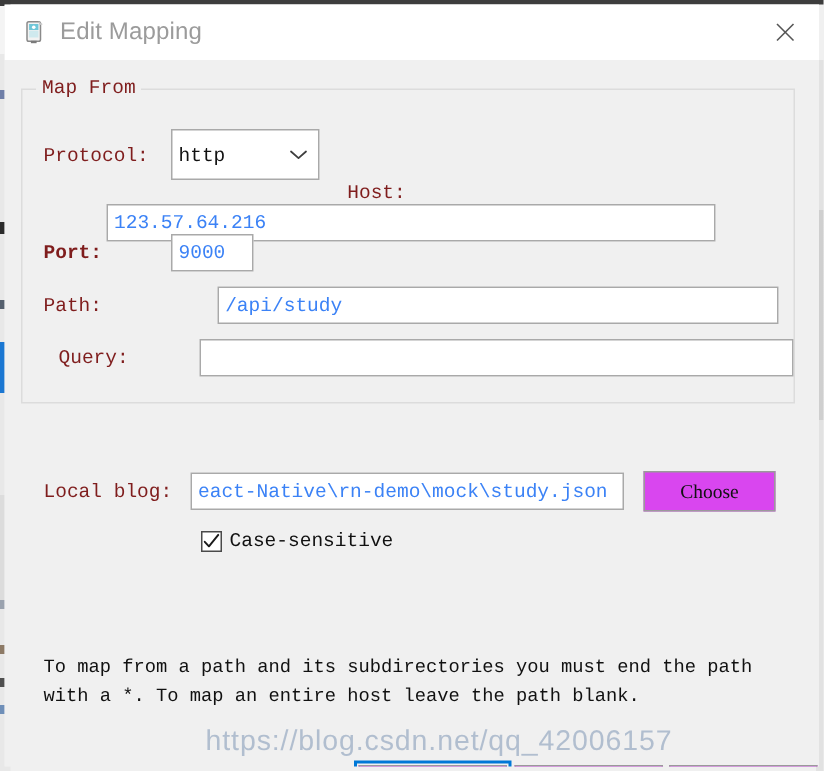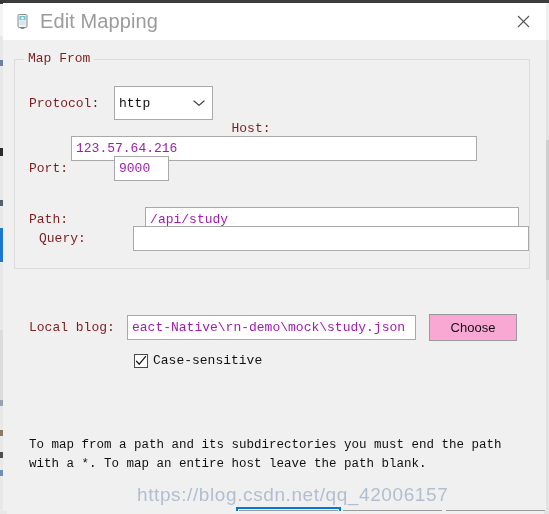--- a/index.html
+++ b/index.html
@@ -83,21 +83,21 @@
   .title-icon {
     width: 17px;
     height: 17px;
     margin-left: 11px;
     margin-right: 9px;
     flex: 0 0 auto;
     position: relative;
   }
   .title-text {
     font-family: "Liberation Sans", sans-serif;
-    font-size: 20px;
+    font-size: 16px;
     color: #9b9b9b;
     letter-spacing: 0.1px;
     white-space: nowrap;
   }
   .close-btn {
     position: absolute;
     right: 0;
     top: 0;
     width: 46px;
     height: 37px;
@@ -145,21 +145,21 @@
     white-space: nowrap;
     font-family: "Liberation Mono", "DejaVu Sans Mono", monospace;
   }
 
   .textinput {
     box-sizing: border-box;
     border: 1px solid #a9a9a9;
     background: #ffffff;
     font-family: "Liberation Mono", "DejaVu Sans Mono", monospace;
     font-size: 13px;
-    color: #a21caf;
+    color: #3b82f6;
     padding: 0 4px;
     height: 25px;
     line-height: 23px;
     outline: none;
     white-space: nowrap;
     overflow: hidden;
   }
 
   .combo {
     box-sizing: border-box;
@@ -179,23 +179,23 @@
   }
   .combo-arrow {
     position: absolute;
     right: 7px;
     top: 50%;
     transform: translateY(-50%);
   }
 
   .btn {
     box-sizing: border-box;
-    background: #f9a8d4;
+    background: #d946ef;
     border: 1px solid #9a9a9a;
-    font-family: Liberation Sans, sans-serif;
+    font-family: Liberation Serif, serif;
     font-size: 13px;
     color: #111111;
     display: flex;
     align-items: center;
     justify-content: center;
     cursor: default;
   }
 
   .checkbox-row {
     position: absolute;
@@ -318,25 +318,25 @@
         </span>
       </div>
     </div>
 
     <div class="field-row" style="left:26px; top:81px; width:490px;flex-direction:column;">
       <div class="field-label" style="width:85px;">Host:</div>
       <div class="textinput" style="width:406px;">123.57.64.216</div>
     </div>
 
     <div class="field-row" style="left:26px; top:116px; width:490px;">
-      <div class="field-label" style="width:85px;">Port:</div>
+      <div class="field-label" style="width:85px;font-weight:bold;">Port:</div>
       <div class="textinput" style="width:55px;">9000</div>
     </div>
 
-    <div class="field-row" style="left:26px; top:167px; width:490px;gap:38px;">
+    <div class="field-row" style="left:26px; top:151px; width:490px;gap:38px;">
       <div class="field-label" style="width:85px;">Path:</div>
       <div class="textinput" style="width:406px;">/api/study</div>
     </div>
 
     <div class="field-row" style="left:36px; top:186px; width:490px;gap:11px;">
       <div class="field-label" style="width:85px;">Query:</div>
       <div class="textinput" style="width:406px;"></div>
     </div>
 
 

